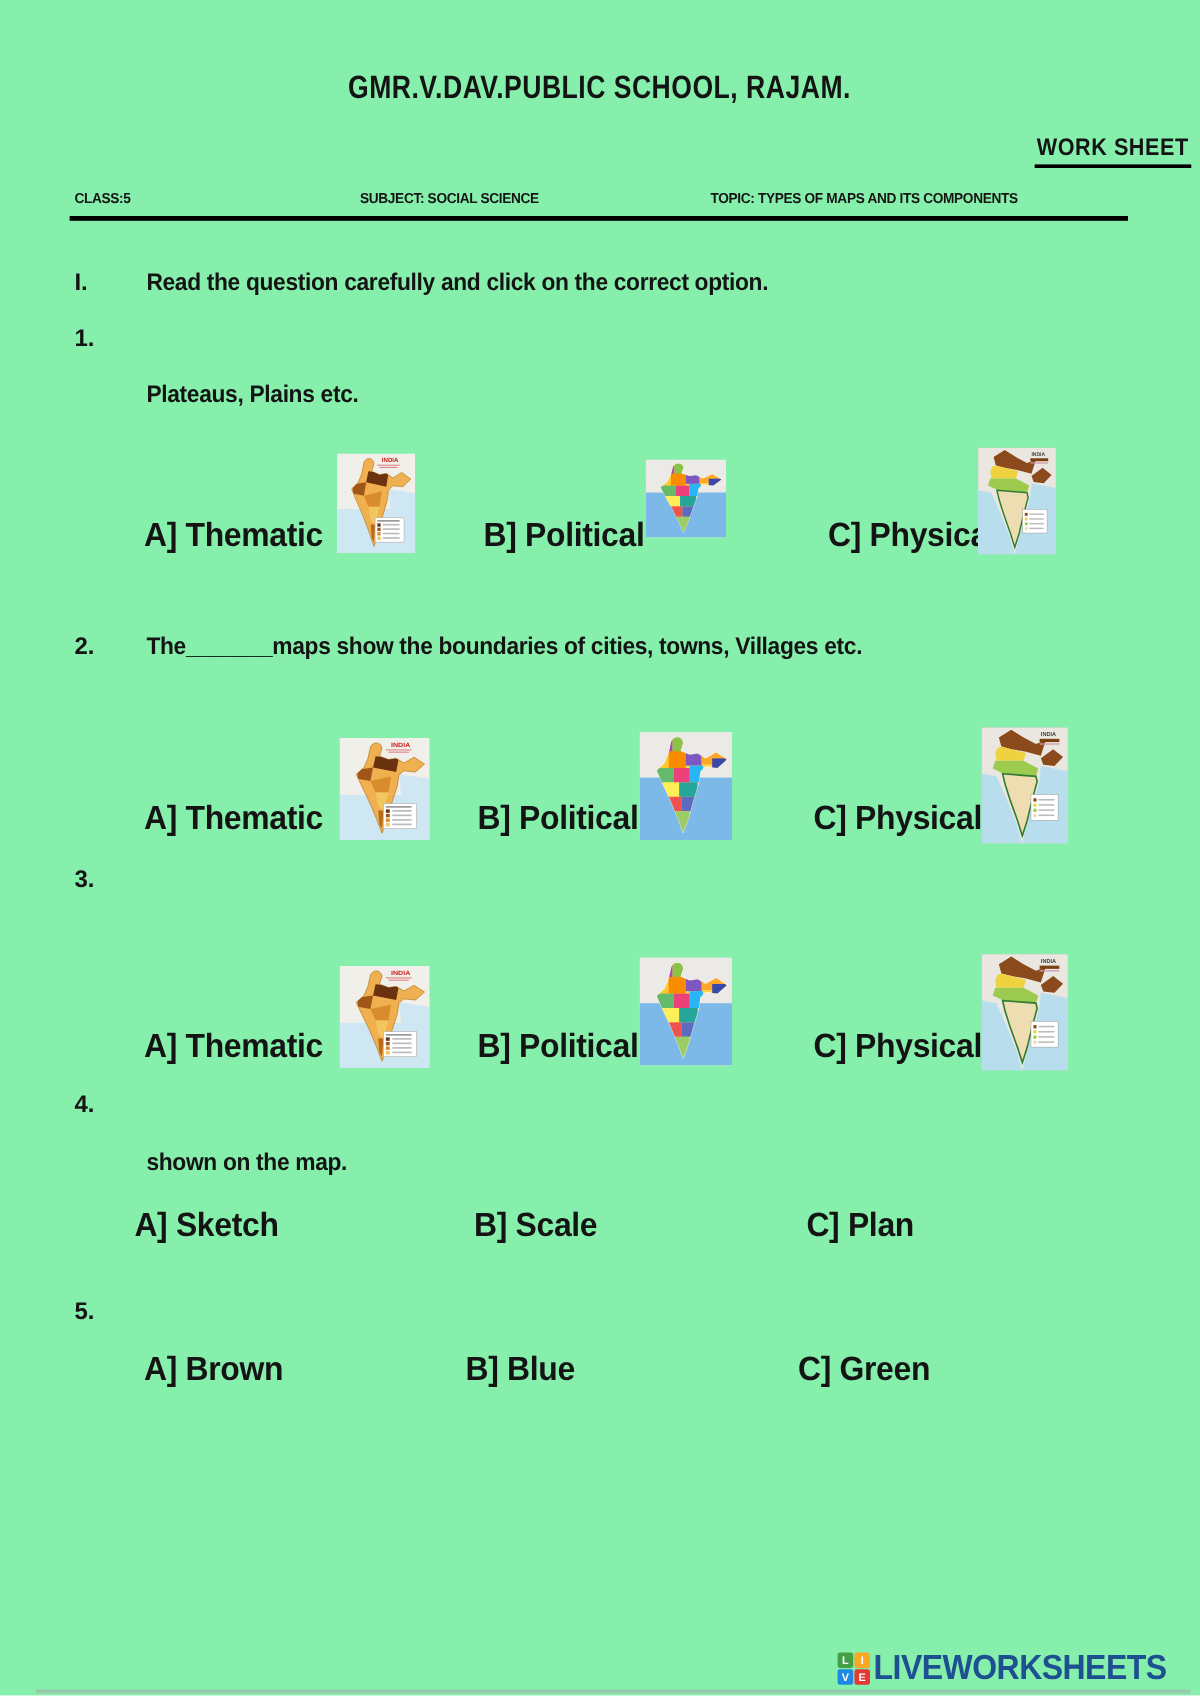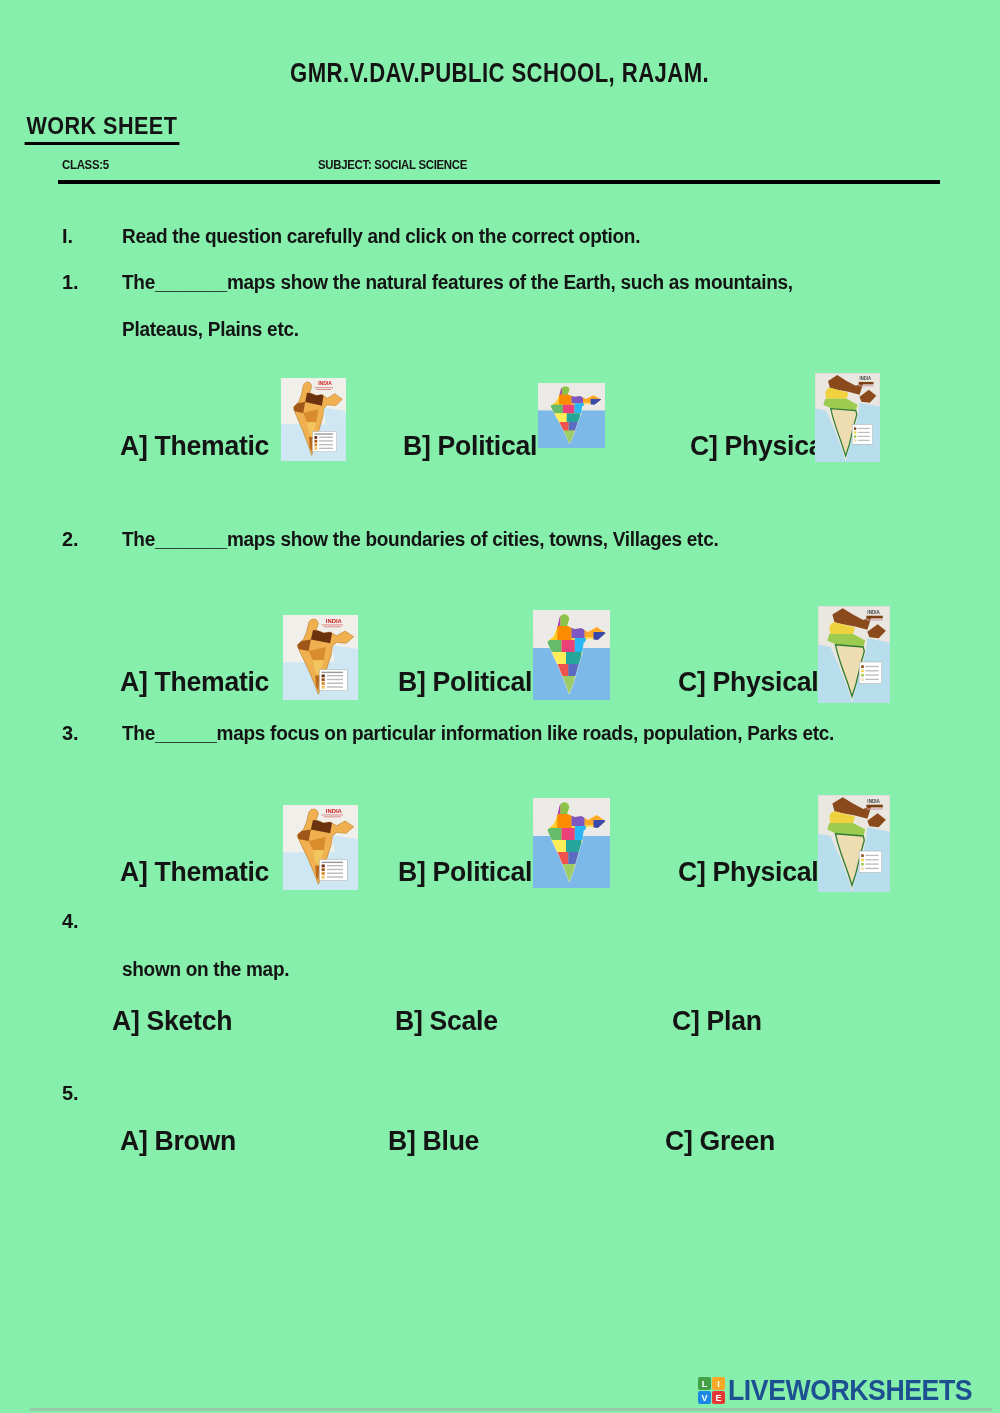--- a/index.html
+++ b/index.html
@@ -2,21 +2,21 @@
 <html><head>
 <meta charset="utf-8">
 <style>
   html,body{margin:0;padding:0;background:#fff;}
   .page{position:relative;width:1000px;height:1413px;background:#86efac;overflow:hidden;
         font-family:"Liberation Sans",sans-serif;font-weight:bold;color:#141414;}
   .abs{position:absolute;}
   .cond{display:inline-block;transform:scaleX(0.95);transform-origin:0 50%;letter-spacing:-0.3px;white-space:nowrap;}
   .condc{display:inline-block;transform:scaleX(0.82);transform-origin:50% 50%;letter-spacing:0.5px;white-space:nowrap;}
   .school-title{top:58px;left:0;right:0;text-align:center;font-size:27px;}
-  .sheet-title{top:112px;left:16px;right:0;text-align:left;font-size:24px;}
+  .sheet-title{top:112px;left:6px;right:0;text-align:right;font-size:20px;}
   .sheet-title .ul{display:inline-block;border-bottom:3px solid #000;padding:0 2px 2px 2px;transform:scaleX(0.9);letter-spacing:0.5px;}
   .meta{font-size:12px;top:158px;}
   .rule{top:180px;left:58px;width:882px;height:4px;background:#000;}
   .qnum{font-size:20px;left:62px;}
   .qtext{font-size:20px;left:122px;}
   .opt-label{position:absolute;font-size:28px;}
   .thumb{position:absolute;}
   .thumb svg{width:100%;height:100%;display:block;}
   .lw-logo{top:1374px;left:698px;display:flex;align-items:center;gap:3px;}
   .lw-grid{display:grid;grid-template-columns:13px 13px;grid-template-rows:13px 13px;gap:1px;}
@@ -115,28 +115,28 @@
 <div class="page">
 
   <div class="abs school-title">
     <span class="condc">GMR.V.DAV.PUBLIC SCHOOL, RAJAM.</span>
   </div>
   <div class="abs sheet-title">
     <span class="ul">WORK SHEET</span>
   </div>
 
   <div class="abs meta" style="left:62px;"><span class="cond">CLASS:5</span></div>
-  <div class="abs meta" style="left:300px;margin-left:18px;"><span class="cond">SUBJECT: SOCIAL SCIENCE</span></div>
+  <div class="abs meta" style="left:300px;"><span class="cond">SUBJECT: SOCIAL SCIENCE</span></div>
+  <div class="abs meta" style="left:592px;"><span class="cond">TOPIC: TYPES OF MAPS  AND ITS COMPONENTS</span></div>
   <div class="abs rule"></div>
 
   <div class="abs qnum" style="top:225px;">I.</div>
   <div class="abs qtext" style="top:225px;"><span class="cond">Read the question carefully and click on the correct option.</span></div>
 
   <div class="abs qnum" style="top:271px;">1.</div>
-  <div class="abs qtext" style="top:271px;"><span class="cond">The_______maps show the natural features of the Earth, such as mountains,</span></div>
   <div class="abs qtext" style="top:318px;"><span class="cond">Plateaus, Plains etc.</span></div>
 
   <div class="opt-label" style="left:120px;top:430px;"><span class="cond">A]  Thematic</span></div>
   <div class="thumb" style="left:281px;top:378px;width:65px;height:83px;">
       <svg preserveAspectRatio="none">
         <use href="#sym-thematic"></use>
       </svg>
     </div>
   <div class="opt-label" style="left:403px;top:430px;"><span class="cond">B] Political</span></div>
   <div class="thumb" style="left:538px;top:383px;width:67px;height:65px;">
@@ -167,21 +167,20 @@
       </svg>
     </div>
   <div class="opt-label" style="left:678px;top:666px;"><span class="cond">C] Physical</span></div>
   <div class="thumb" style="left:818px;top:606px;width:72px;height:97px;">
       <svg preserveAspectRatio="none">
         <use href="#sym-physical"></use>
       </svg>
     </div>
 
   <div class="abs qnum" style="top:722px;">3.</div>
-  <div class="abs qtext" style="top:722px;"><span class="cond">The______maps focus on particular information like roads, population, Parks etc.</span></div>
 
   <div class="opt-label" style="left:120px;top:856px;"><span class="cond">A]  Thematic</span></div>
   <div class="thumb" style="left:283px;top:805px;width:75px;height:85px;">
       <svg preserveAspectRatio="none">
         <use href="#sym-thematic"></use>
       </svg>
     </div>
   <div class="opt-label" style="left:398px;top:856px;"><span class="cond">B] Political</span></div>
   <div class="thumb" style="left:533px;top:798px;width:77px;height:90px;">
       <svg preserveAspectRatio="none">

